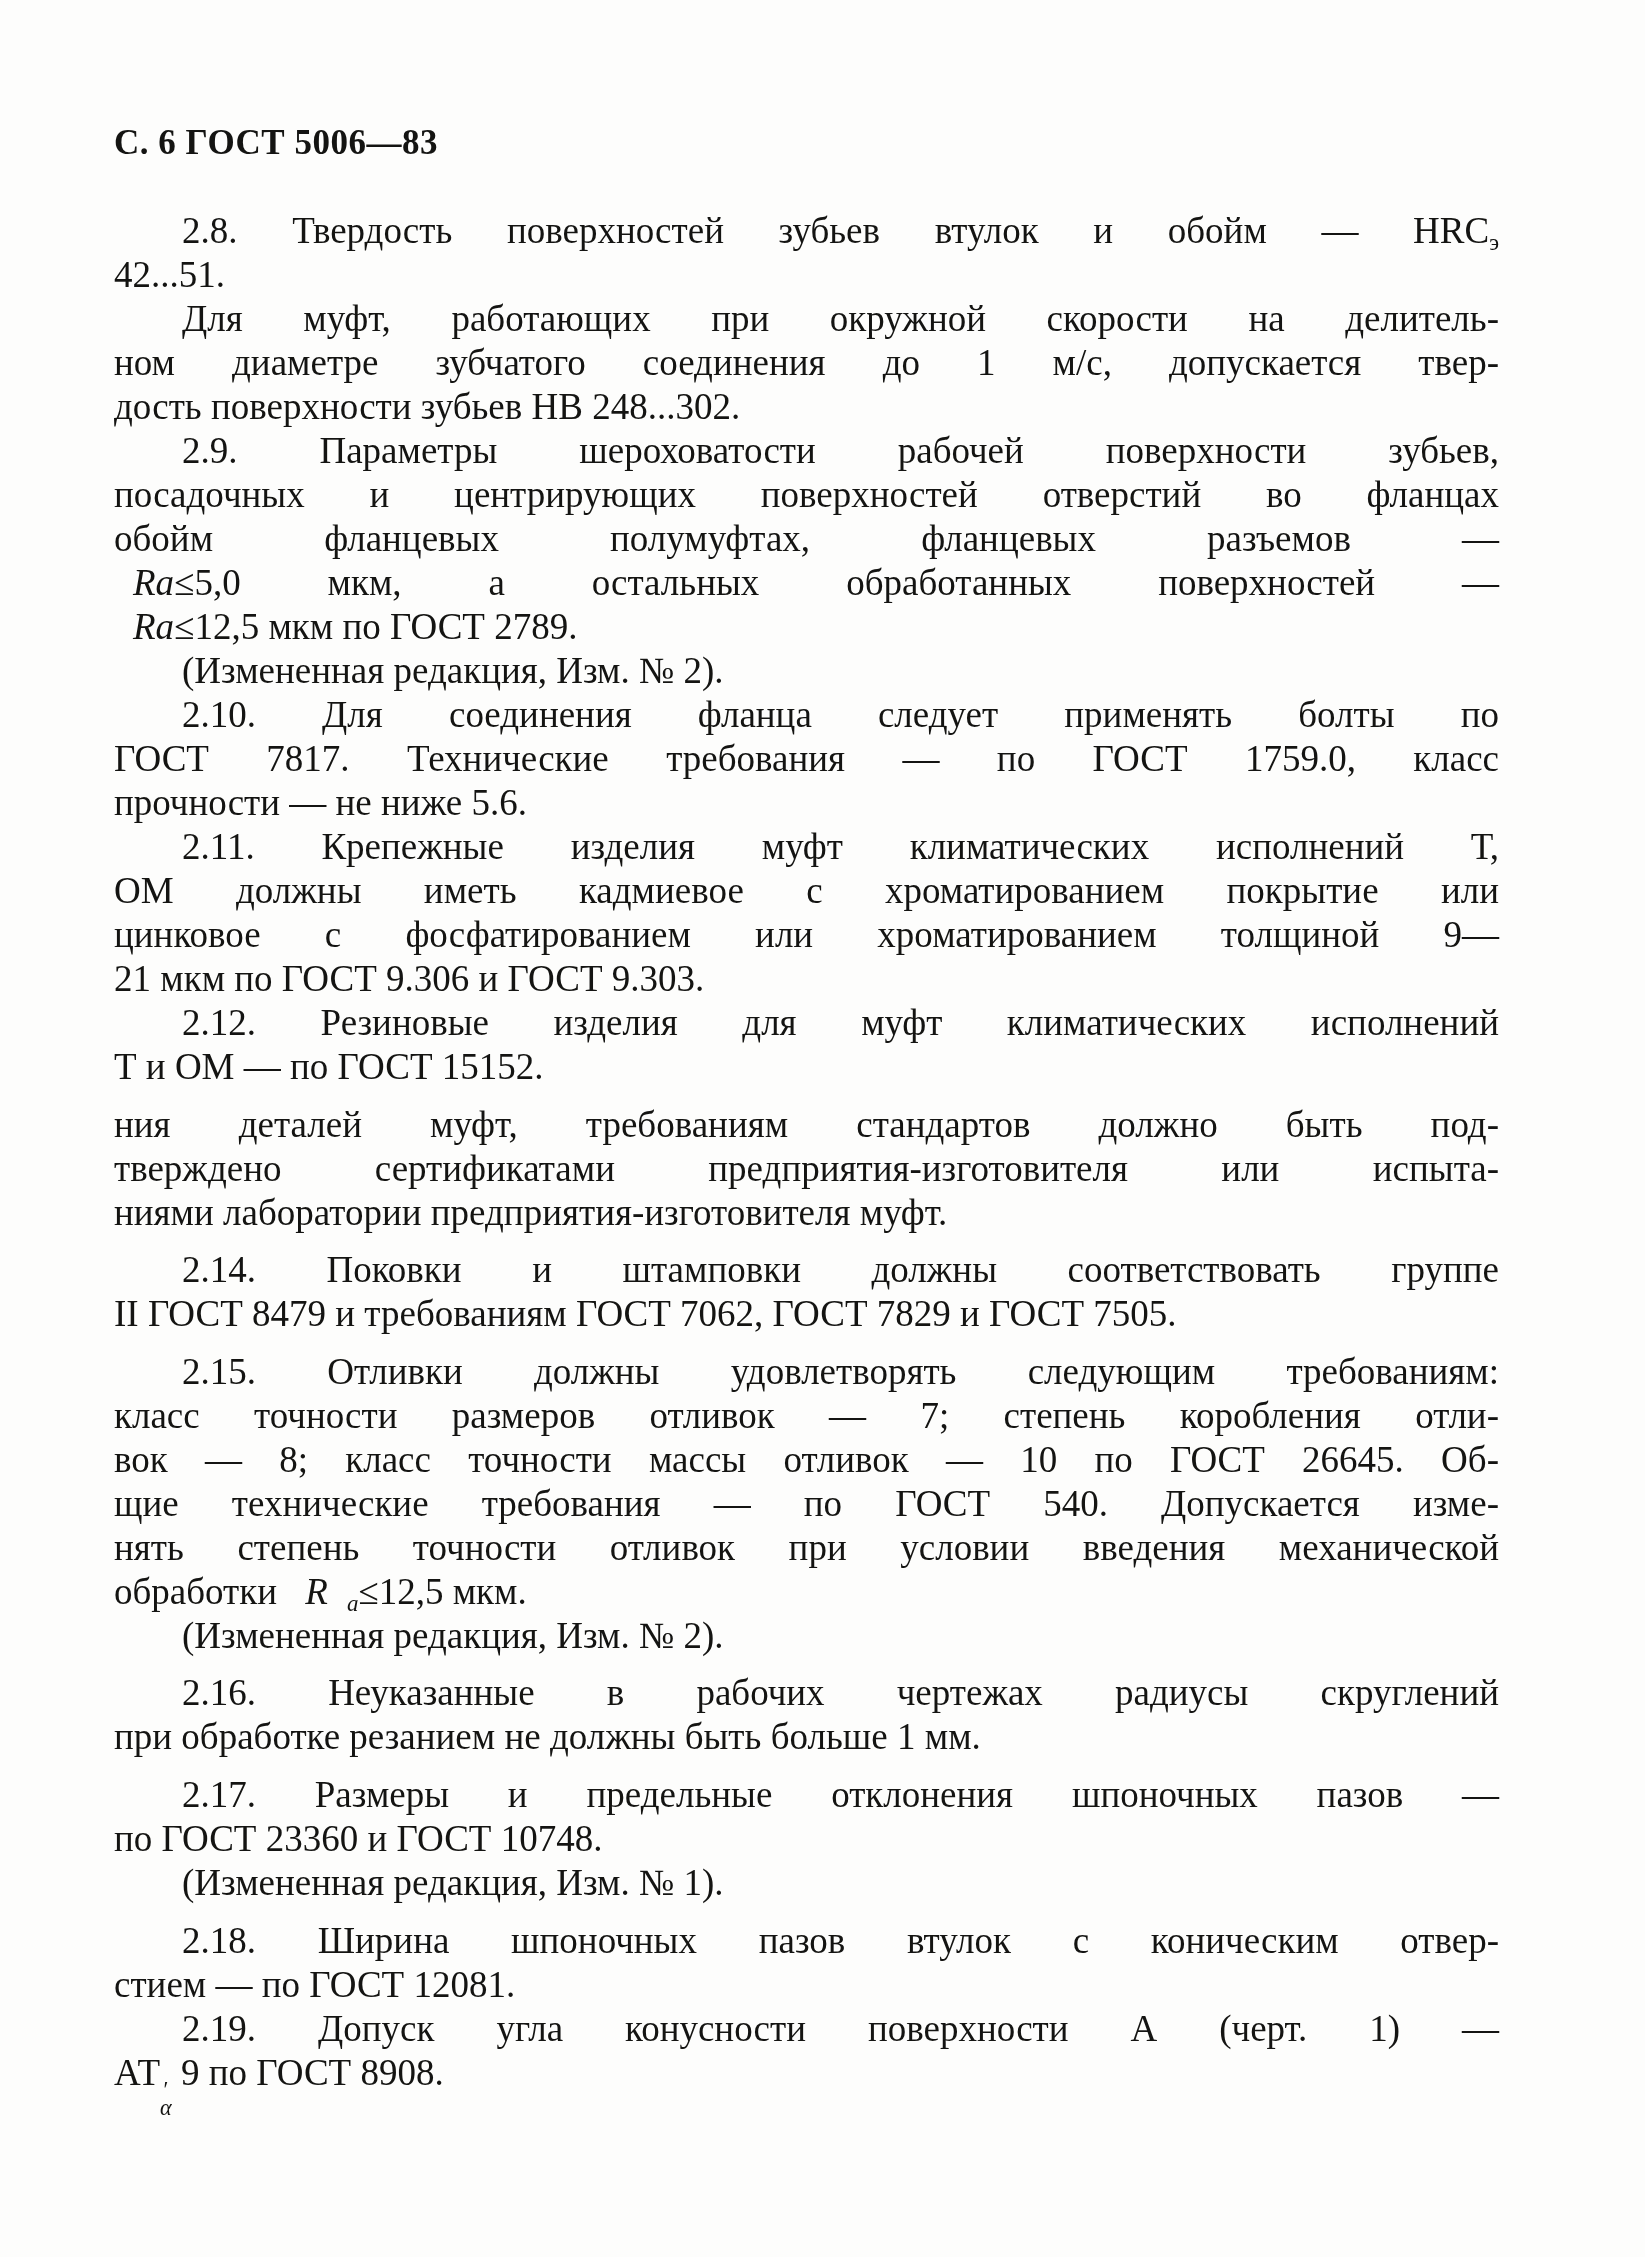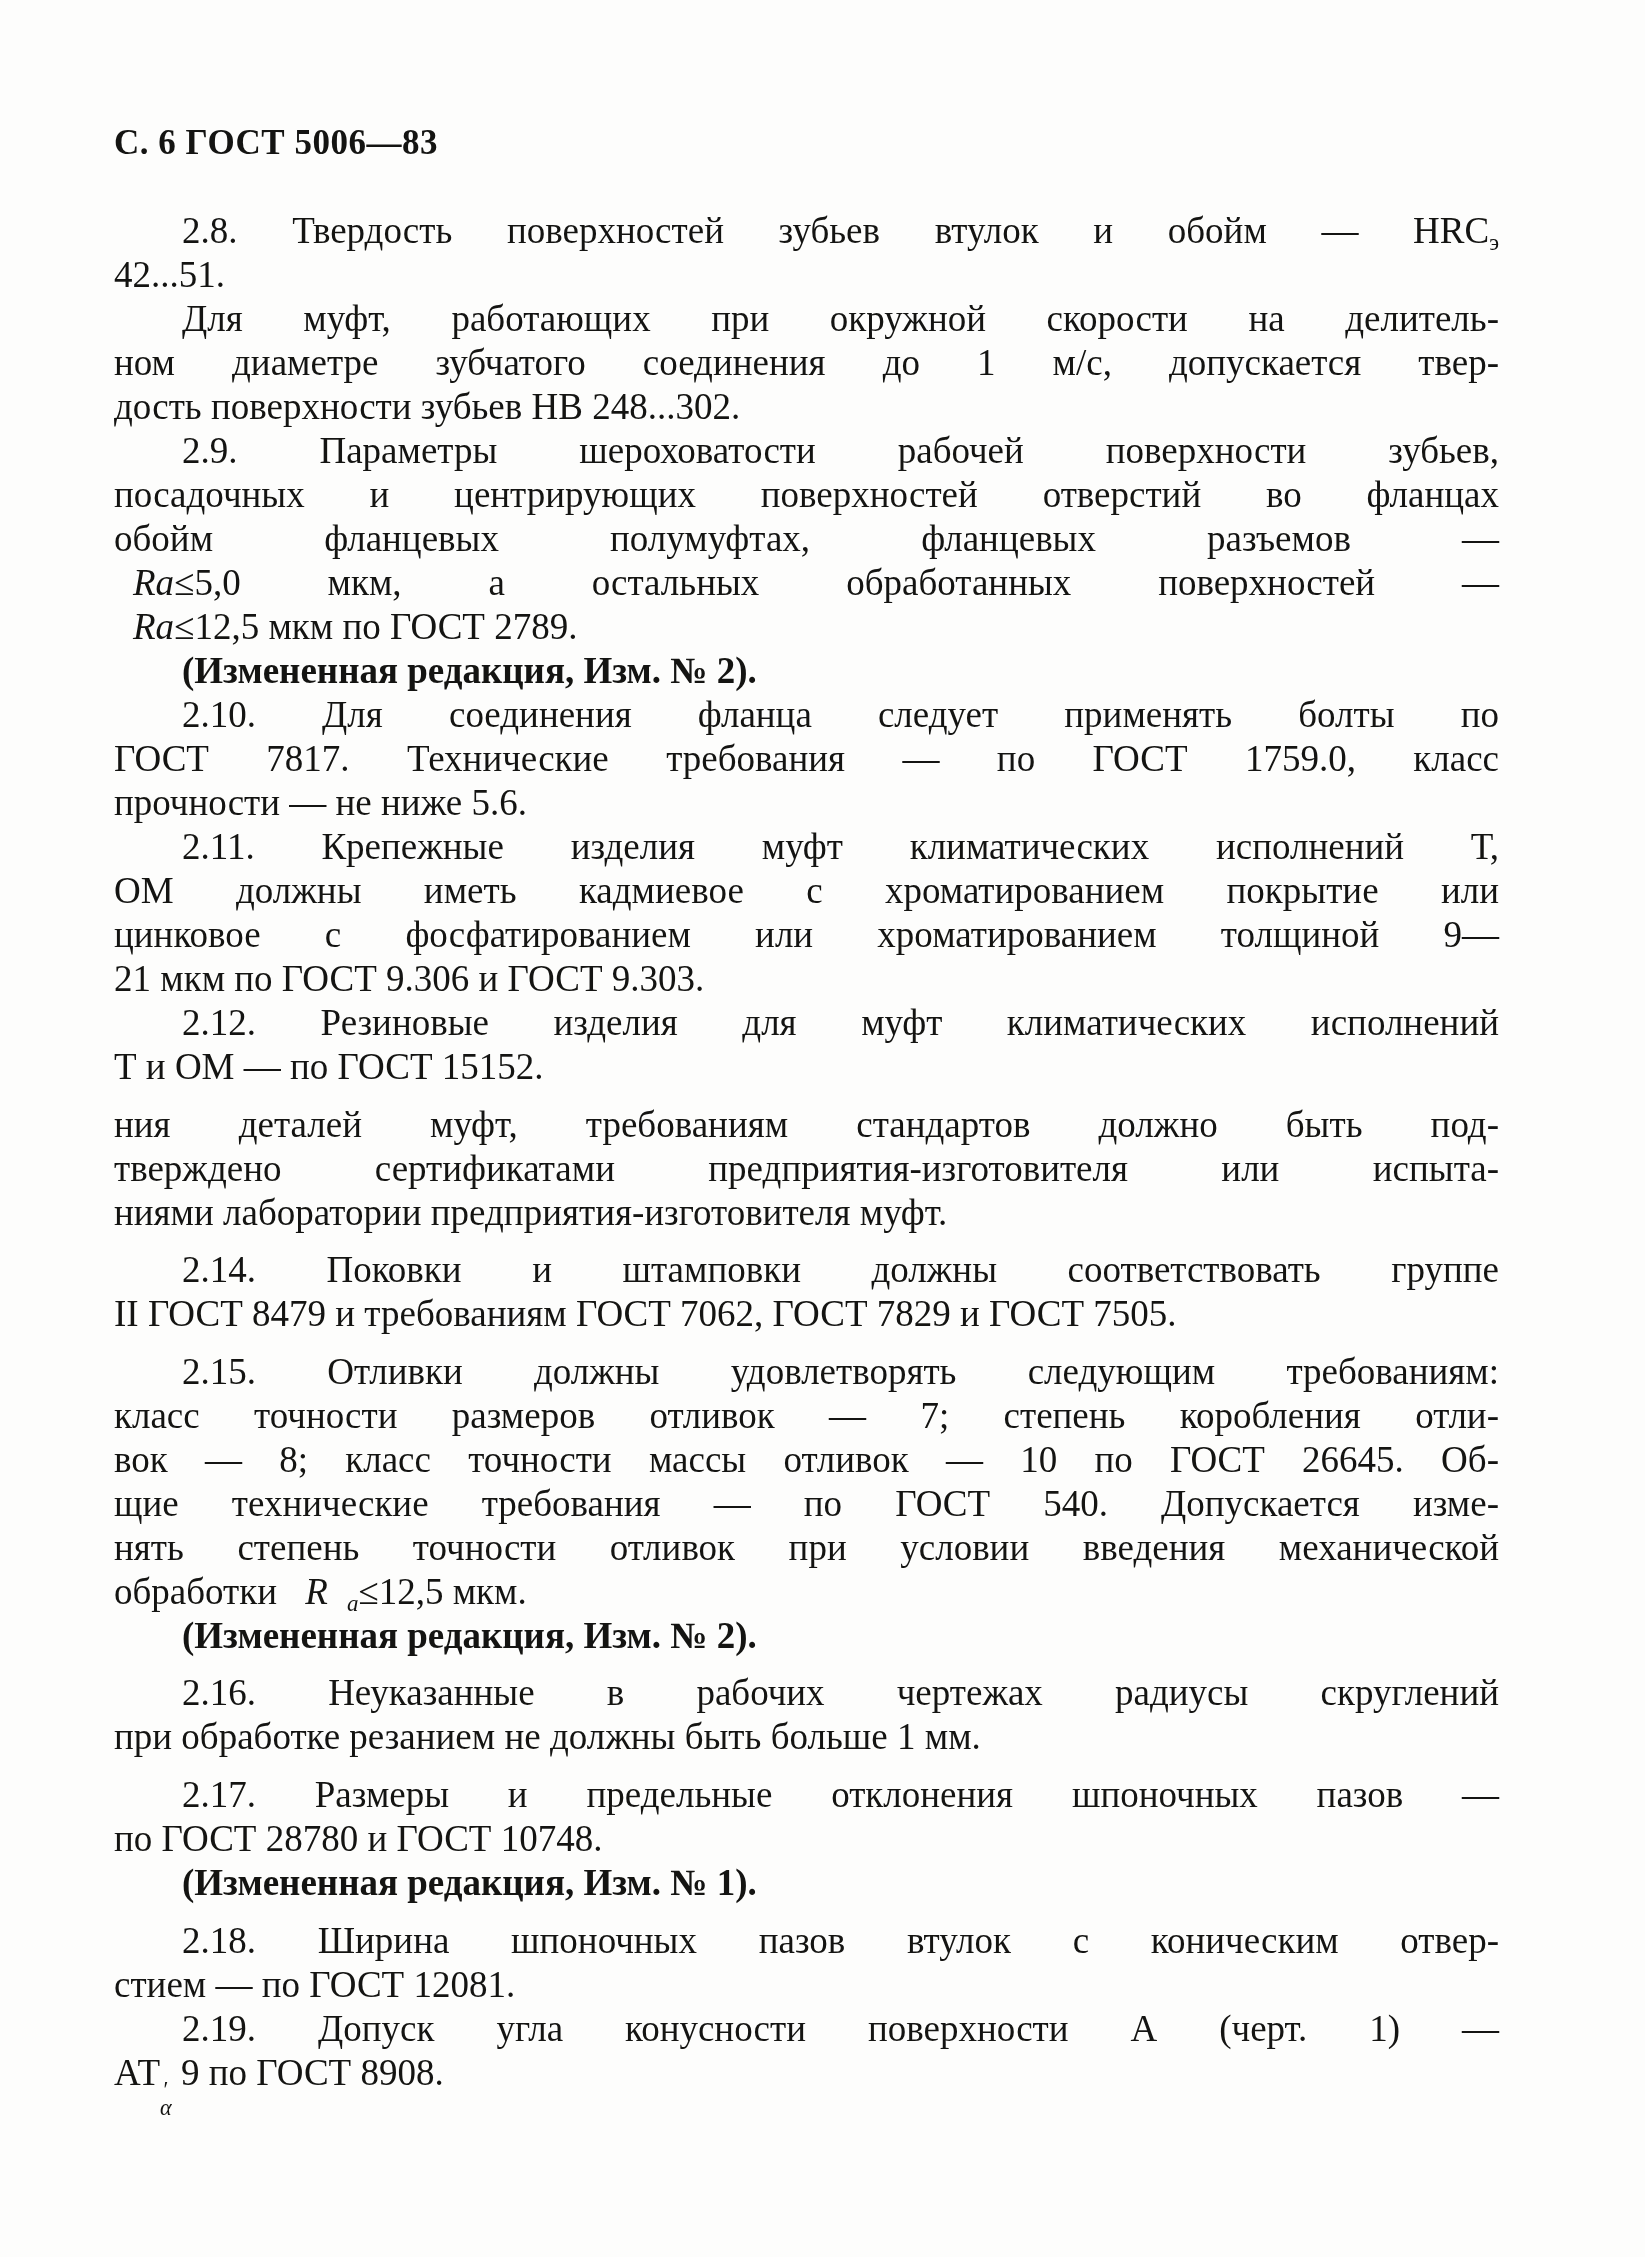--- a/index.html
+++ b/index.html
@@ -25,21 +25,21 @@
   }
   .para{margin:0;}
   .para.gap{margin-top:13.6px;}
   .line{
     text-align:justify;
     text-align-last:justify;
   }
   .line.first{text-indent:68px;}
   .line.last{text-align-last:left;}
   .para.note .line{
-    font-weight:700;
+    font-weight:400;
     text-align-last:left;
   }
   i{font-style:italic;margin-left:19px;}
   sub{font-size:62%;vertical-align:-0.3em;line-height:0;}
   .stack{
     display:inline-flex;
     flex-direction:column;
     align-items:center;
     vertical-align:-0.55em;
     font-size:60%;
@@ -106,21 +106,21 @@
       </div>
       <div class="para note">
         <div class="line first last">(Измененная редакция, Изм. № 2).</div>
       </div>
       <div class="para body gap">
         <div class="line first">2.16. Неуказанные в рабочих чертежах радиусы скруглений</div>
         <div class="line last">при обработке резанием не должны быть больше 1 мм.</div>
       </div>
       <div class="para body gap">
         <div class="line first">2.17. Размеры и предельные отклонения шпоночных пазов —</div>
-        <div class="line last">по ГОСТ 28780 и ГОСТ 10748.</div>
+        <div class="line last">по ГОСТ 23360 и ГОСТ 10748.</div>
       </div>
       <div class="para note">
         <div class="line first last">(Измененная редакция, Изм. № 1).</div>
       </div>
       <div class="para body gap">
         <div class="line first">2.18. Ширина шпоночных пазов втулок с коническим отвер-</div>
         <div class="line last">стием — по ГОСТ 12081.</div>
       </div>
       <div class="para body">
         <div class="line first">2.19. Допуск угла конусности поверхности А (черт. 1) —</div>

